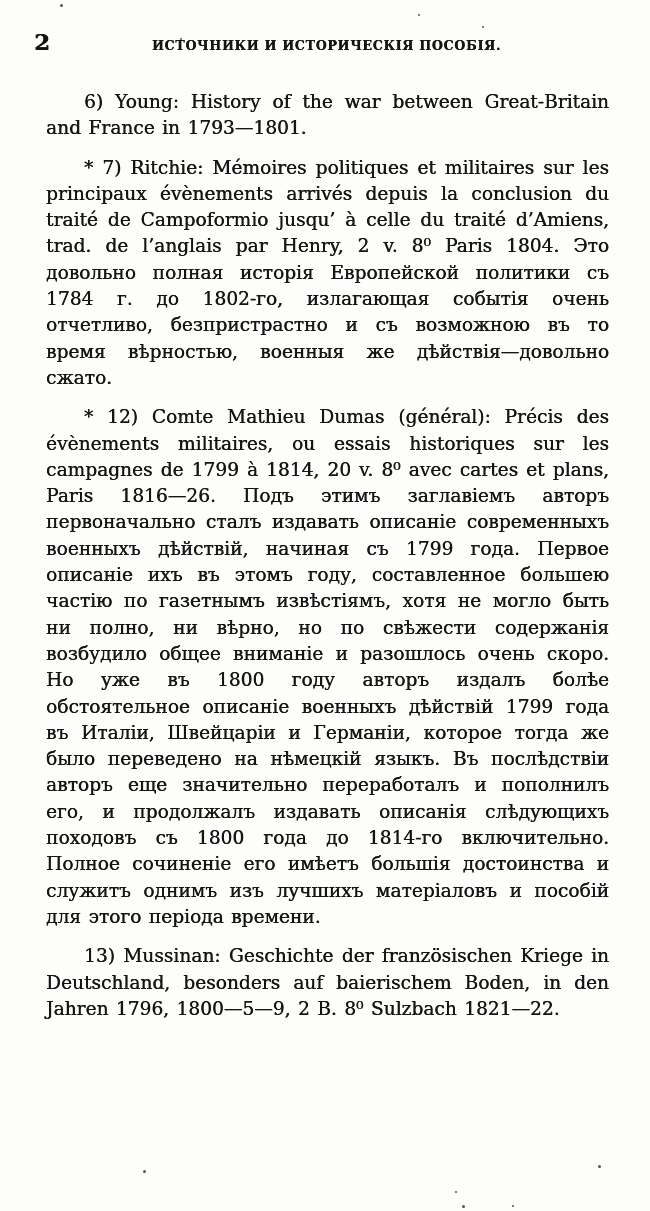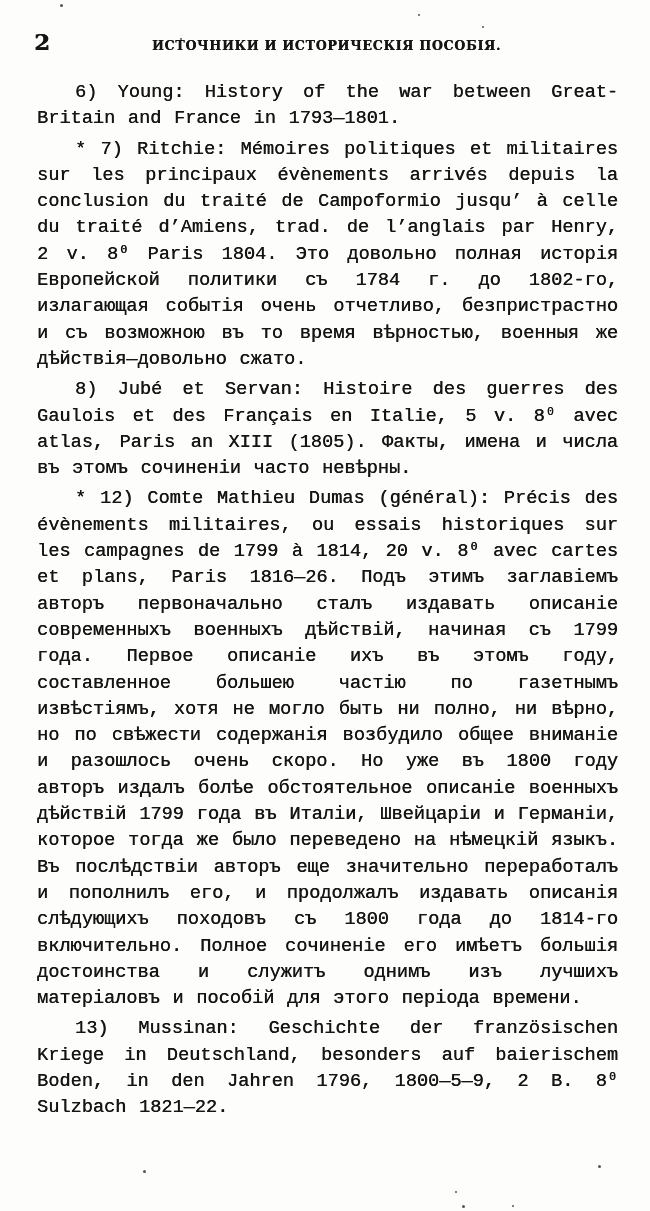--- a/index.html
+++ b/index.html
@@ -45,24 +45,23 @@
     top: 76px;
     left: 33px;
     width: 589px;
     font-size: 18.6px;
     line-height: 26.3px;
     text-align: justify;
     text-shadow: 0.35px 0 0 currentColor;
     word-spacing: 1.5px;
   }
   .content p {
-    margin: 4px;
+    margin: 13px;
     padding: 0;
     text-indent: 38px;
-    font-family: Liberation Mono, monospace;
   }
   
   .speck {
     position: absolute;
     background: #2a2a28;
     border-radius: 50%;
     width: 3px;
     height: 3px;
     opacity: 0.8;
   }
@@ -82,21 +81,20 @@
 <div class="page">
 
   <div class="page-header">
     <div class="page-number">2</div>
     <div class="running-title">ИСТОЧНИКИ И ИСТОРИЧЕСКІЯ ПОСОБІЯ.</div>
   </div>
 
   <div class="content">
     <p>6) Young: History of the war between Great-Britain and France in 1793—1801.</p>
     <p>* 7) Ritchie: Mémoires politiques et militaires sur les principaux évènements arrivés depuis la conclusion du traité de Campoformio jusqu’ à celle du traité d’Amiens, trad. de l’anglais par Henry, 2 v. 8⁰ Paris 1804. Это довольно полная исторія Европейской политики съ 1784 г. до 1802-го, излагающая событія очень отчетливо, безпристрастно и съ возможною въ то время вѣрностью, военныя же дѣйствія—довольно сжато.</p>
-    <p>8) Jubé et Servan: Histoire des guerres des Gaulois et des Français en Italie, 5 v. 8⁰ avec atlas, Paris an XIII (1805). Факты, имена и числа въ этомъ сочиненіи часто невѣрны.</p>
     <p>* 12) Comte Mathieu Dumas (général): Précis des évènements militaires, ou essais historiques sur les campagnes de 1799 à 1814, 20 v. 8⁰ avec cartes et plans, Paris 1816—26. Подъ этимъ заглавіемъ авторъ первоначально сталъ издавать описаніе современныхъ военныхъ дѣйствій, начиная съ 1799 года. Первое описаніе ихъ въ этомъ году, составленное большею частію по газетнымъ извѣстіямъ, хотя не могло быть ни полно, ни вѣрно, но по свѣжести содержанія возбудило общее вниманіе и разошлось очень скоро. Но уже въ 1800 году авторъ издалъ болѣе обстоятельное описаніе военныхъ дѣйствій 1799 года въ Италіи, Швейцаріи и Германіи, которое тогда же было переведено на нѣмецкій языкъ. Въ послѣдствіи авторъ еще значительно переработалъ и пополнилъ его, и продолжалъ издавать описанія слѣдующихъ походовъ съ 1800 года до 1814-го включительно. Полное сочиненіе его имѣетъ большія достоинства и служитъ однимъ изъ лучшихъ матеріаловъ и пособій для этого періода времени.</p>
     <p>13) Mussinan: Geschichte der französischen Kriege in Deutschland, besonders auf baierischem Boden, in den Jahren 1796, 1800—5—9, 2 B. 8⁰ Sulzbach 1821—22.</p>
 
   </div>
 
   <i class="speck s1"></i>
   <i class="speck s2"></i>
   <i class="speck s3"></i>
   <i class="speck s4"></i>
   <i class="speck s5"></i>

